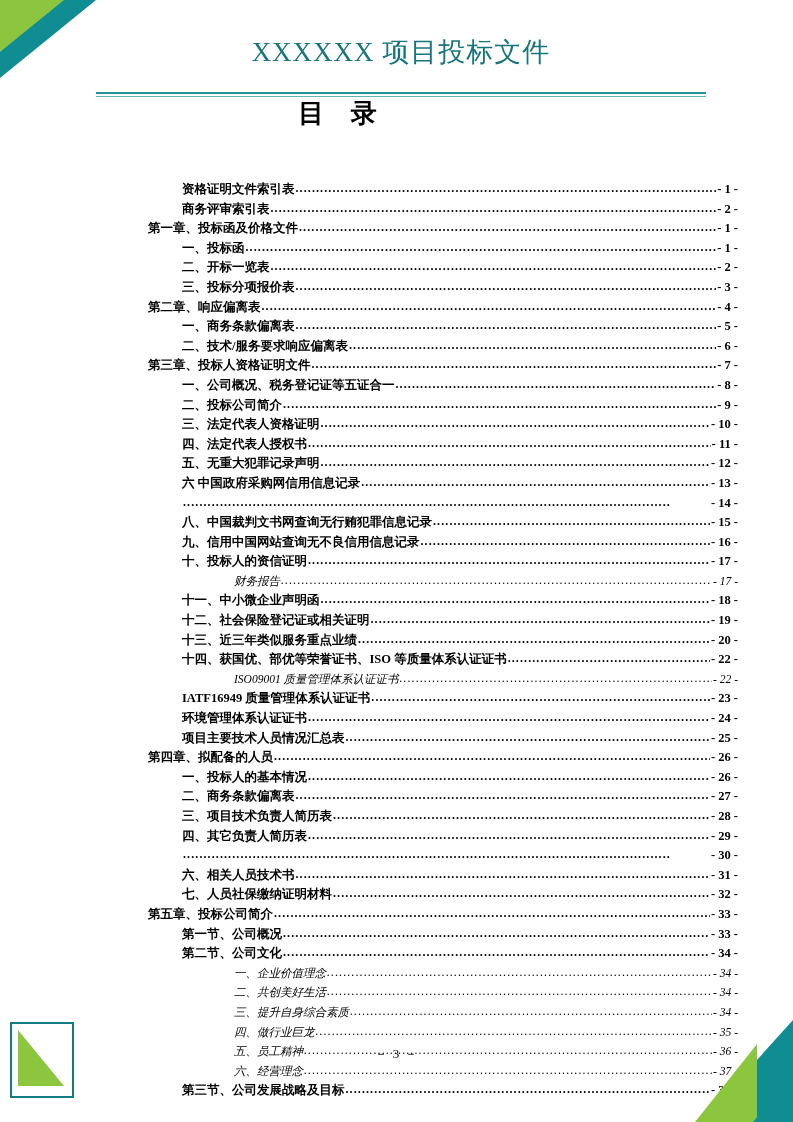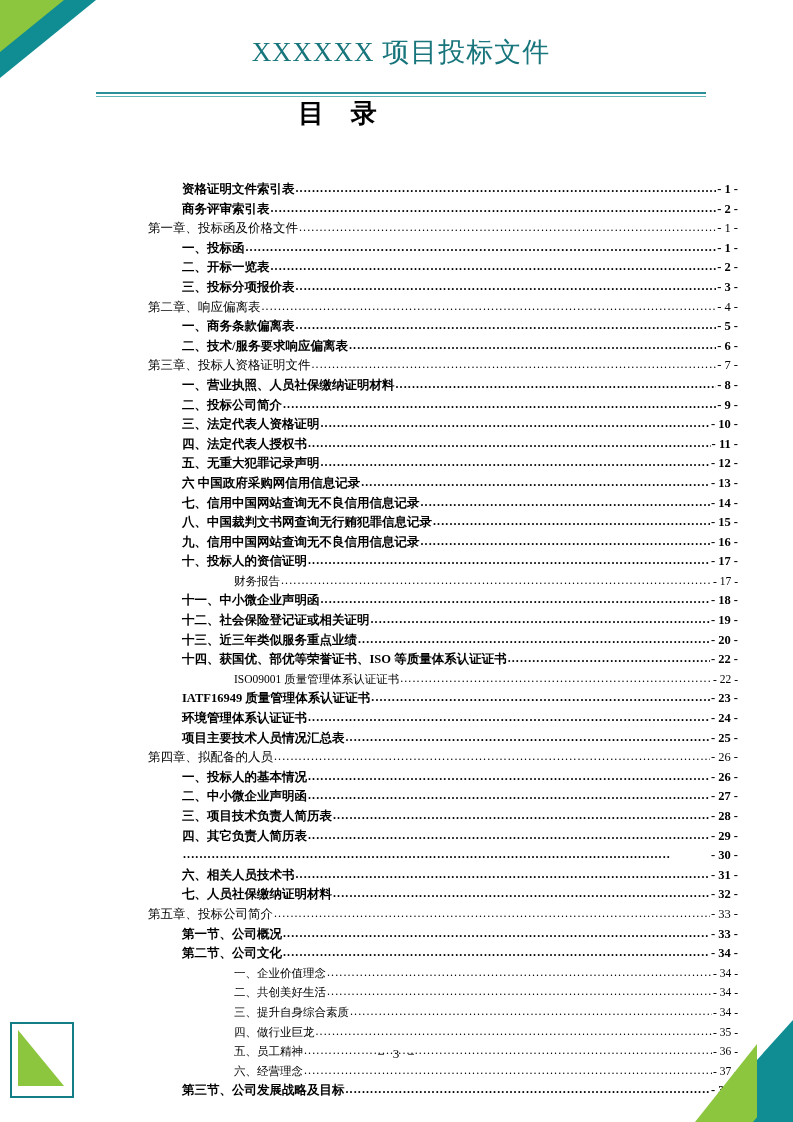--- a/index.html
+++ b/index.html
@@ -83,31 +83,32 @@
     top: -1px;
   }
   .toc-row .pg {
     flex: 0 0 auto;
     text-align: right;
     font-size: 12.5px;
   }
 
   
   .lvl-h {            
-    font-weight: normal;
+    font-weight: bold;
     padding-left: 0px;
   }
   .lvl-1 {            
     font-weight: bold;
     padding-left: 34px;
   }
   .lvl-3 {            
     font-weight: normal;
     padding-left: 86px;
     font-size: 11.5px;
+    font-style: italic;
   }
   .lvl-3 .pg { font-size: 11.5px; }
   .lvl-2b {
     font-weight: bold;
     padding-left: 34px;
   }
 
   
   .footer-num {
     position: absolute;
@@ -247,21 +248,21 @@
       <span class="lbl">二、技术/服务要求响应偏离表</span>
       <span class="dots">.......................................................................................................................</span>
       <span class="pg">- 6 -</span>
     </div>
     <div class="toc-row lvl-h">
       <span class="lbl">第三章、投标人资格证明文件</span>
       <span class="dots">.......................................................................................................................</span>
       <span class="pg">- 7 -</span>
     </div>
     <div class="toc-row lvl-1">
-      <span class="lbl">一、营业执照、人员社保缴纳证明材料</span>
+      <span class="lbl">一、公司概况、税务登记证等五证合一</span>
       <span class="dots">.......................................................................................................................</span>
       <span class="pg">- 8 -</span>
     </div>
     <div class="toc-row lvl-1">
       <span class="lbl">二、投标公司简介</span>
       <span class="dots">.......................................................................................................................</span>
       <span class="pg">- 9 -</span>
     </div>
     <div class="toc-row lvl-1">
       <span class="lbl">三、法定代表人资格证明</span>
@@ -277,21 +278,20 @@
       <span class="lbl">五、无重大犯罪记录声明</span>
       <span class="dots">.......................................................................................................................</span>
       <span class="pg">- 12 -</span>
     </div>
     <div class="toc-row lvl-1">
       <span class="lbl">六 中国政府采购网信用信息记录</span>
       <span class="dots">.......................................................................................................................</span>
       <span class="pg">- 13 -</span>
     </div>
     <div class="toc-row lvl-1">
-      <span class="lbl">七、信用中国网站查询无不良信用信息记录</span>
       <span class="dots">.......................................................................................................................</span>
       <span class="pg">- 14 -</span>
     </div>
     <div class="toc-row lvl-1">
       <span class="lbl">八、中国裁判文书网查询无行贿犯罪信息记录</span>
       <span class="dots">.......................................................................................................................</span>
       <span class="pg">- 15 -</span>
     </div>
     <div class="toc-row lvl-1">
       <span class="lbl">九、信用中国网站查询无不良信用信息记录</span>
@@ -352,21 +352,21 @@
       <span class="lbl">第四章、拟配备的人员</span>
       <span class="dots">.......................................................................................................................</span>
       <span class="pg">- 26 -</span>
     </div>
     <div class="toc-row lvl-1">
       <span class="lbl">一、投标人的基本情况</span>
       <span class="dots">.......................................................................................................................</span>
       <span class="pg">- 26 -</span>
     </div>
     <div class="toc-row lvl-1">
-      <span class="lbl">二、中小微企业声明函</span>
+      <span class="lbl">二、商务条款偏离表</span>
       <span class="dots">.......................................................................................................................</span>
       <span class="pg">- 27 -</span>
     </div>
     <div class="toc-row lvl-1">
       <span class="lbl">三、项目技术负责人简历表</span>
       <span class="dots">.......................................................................................................................</span>
       <span class="pg">- 28 -</span>
     </div>
     <div class="toc-row lvl-1">
       <span class="lbl">四、其它负责人简历表</span>

